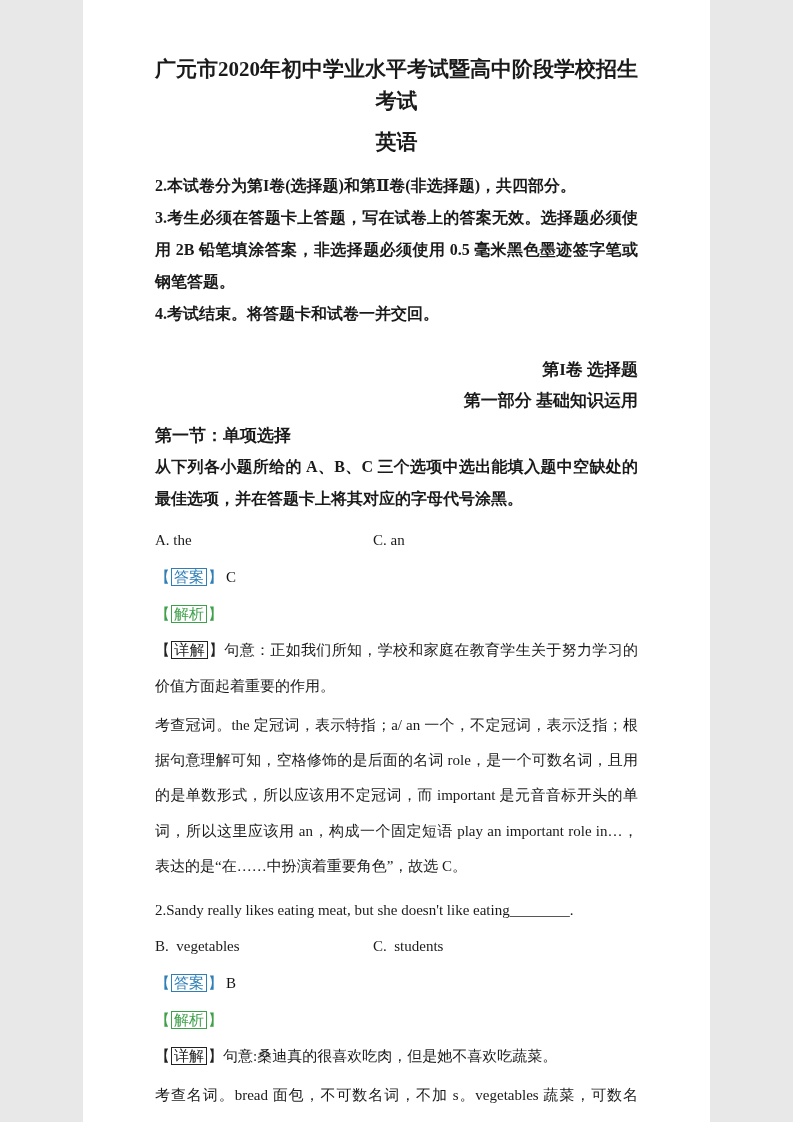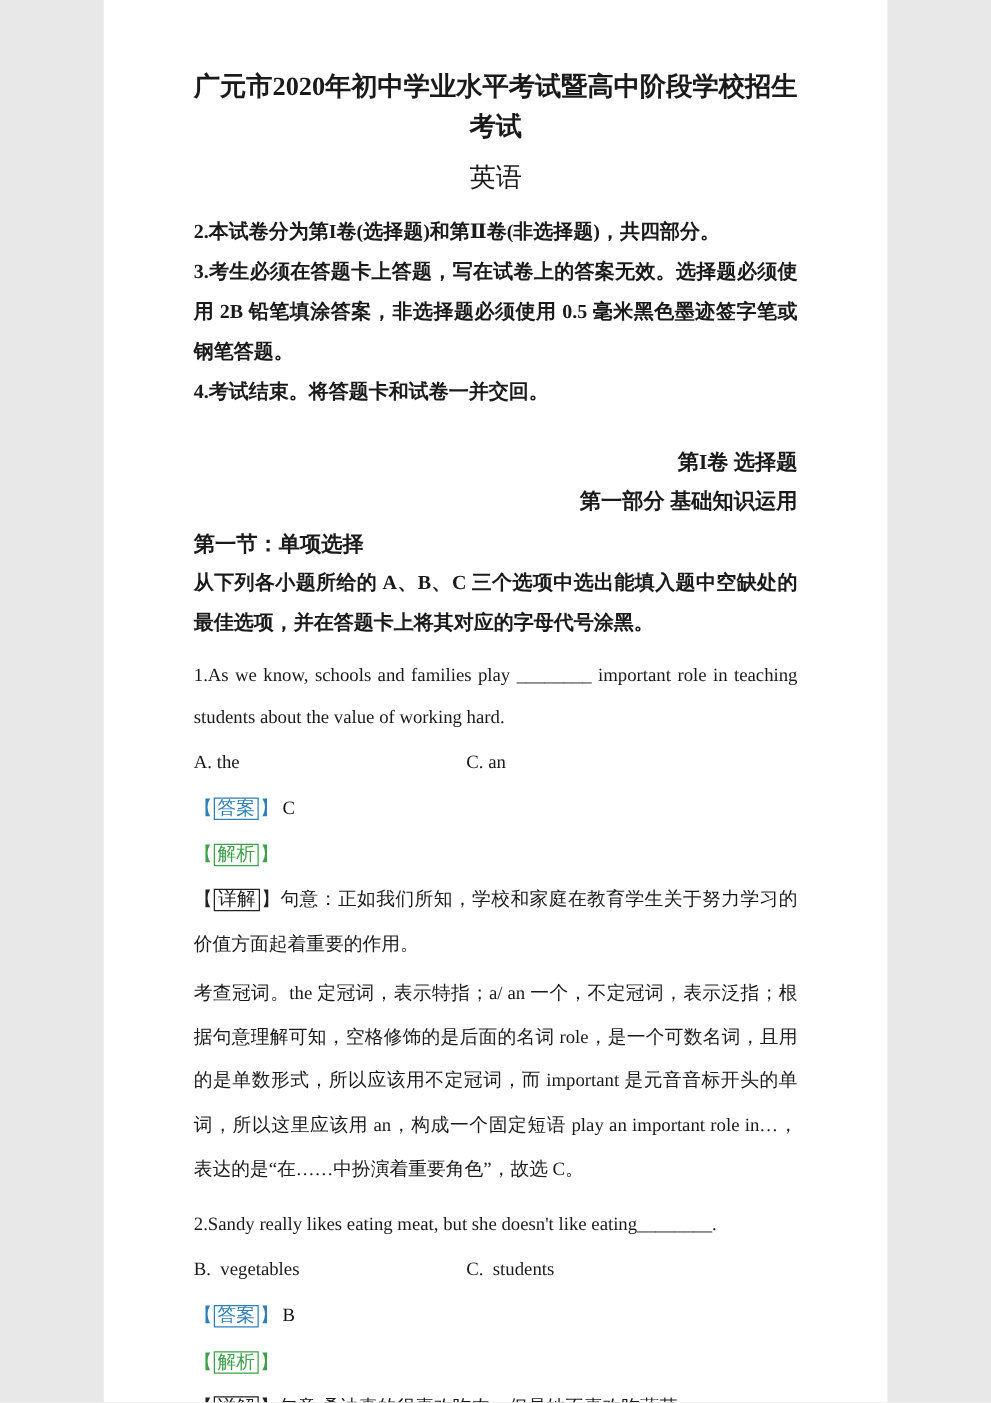--- a/index.html
+++ b/index.html
@@ -17,21 +17,21 @@
     overflow: hidden;
   }
   .doc-title {
     text-align: center;
     font-weight: bold;
     font-size: 21px;
     line-height: 1.5;
   }
   .doc-subject {
     text-align: center;
-    font-weight: normal;
+    font-weight: bold;
     font-size: 21px;
     margin-top: 11px;
   }
   .notes { margin-top: 14px; }
   .notes-heading {
     font-weight: bold;
     font-size: 16px;
     line-height: 2.0;
   }
   .note {
@@ -111,21 +111,20 @@
     <p class="note">3.考生必须在答题卡上答题，写在试卷上的答案无效。选择题必须使用 2B 铅笔填涂答案，非选择题必须使用 0.5 毫米黑色墨迹签字笔或钢笔答题。</p>
     <p class="note">4.考试结束。将答题卡和试卷一并交回。</p>
   </div>
 
   <p class="center-heading vol-heading">第I卷 选择题</p>
   <p class="center-heading">第一部分 基础知识运用</p>
   <p class="section-heading">第一节：单项选择</p>
   <p class="section-instructions">从下列各小题所给的 A、B、C 三个选项中选出能填入题中空缺处的最佳选项，并在答题卡上将其对应的字母代号涂黑。</p>
 
   <div class="question">
-    <p class="q-stem">1.As we know, schools and families play ________ important role in teaching students about the value of working hard.</p>
     <div class="options">
       <span>A. the</span>
       <span>C. an</span>
     </div>
     <p class="line"><span class="marker answer-marker"><span>【</span><span class="boxed">答案</span><span>】</span></span><span class="answer-value">C</span></p>
     <p class="line"><span class="marker analysis-marker"><span>【</span><span class="boxed">解析</span><span>】</span></span></p>
     <p class="para"><span class="marker detail-marker"><span>【</span><span class="boxed">详解</span><span>】</span></span><span>句意：正如我们所知，学校和家庭在教育学生关于努力学习的价值方面起着重要的作用。</span></p>
     <p class="para">考查冠词。the 定冠词，表示特指；a/ an 一个，不定冠词，表示泛指；根据句意理解可知，空格修饰的是后面的名词 role，是一个可数名词，且用的是单数形式，所以应该用不定冠词，而 important 是元音音标开头的单词，所以这里应该用 an，构成一个固定短语 play an important role in…，表达的是“在……中扮演着重要角色”，故选 C。</p>
   </div>
 

